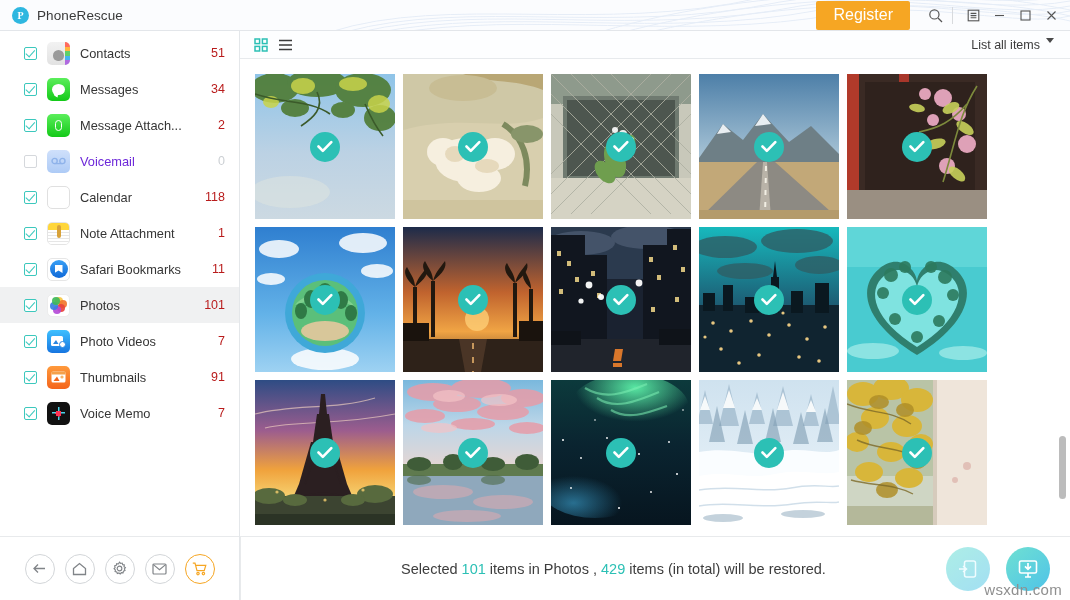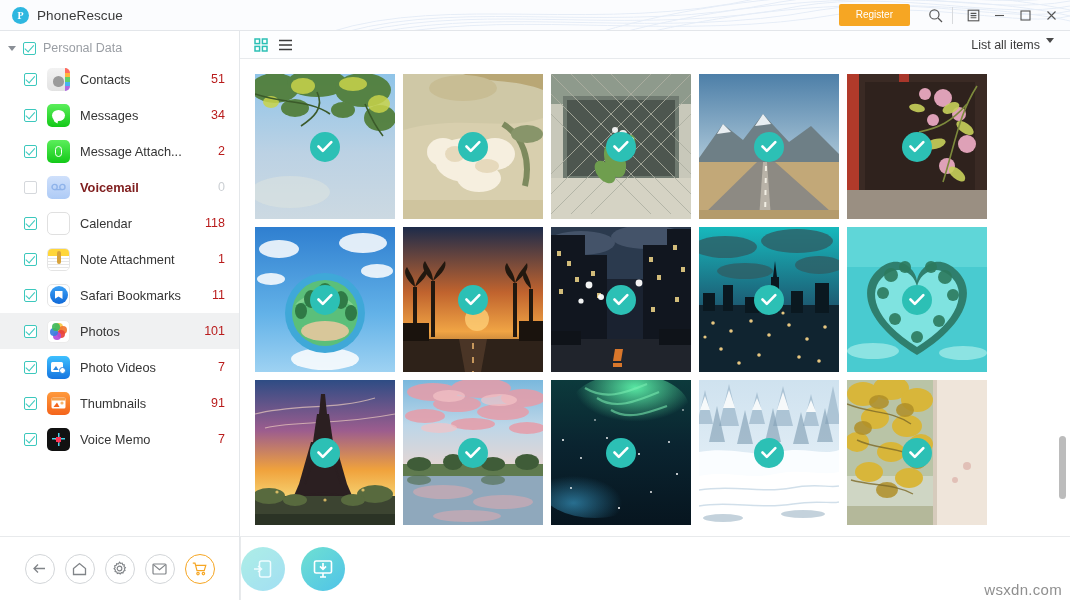--- a/index.html
+++ b/index.html
@@ -34,21 +34,21 @@
     color: #fff; font-size: 10px; font-weight: bold;
     font-family: "Liberation Serif", serif;
   }
   .brand-name { font-size: 13.5px; color: #3a3a3a; letter-spacing: .1px; }
   .titlebar-right {
     margin-left: auto; display: flex; align-items: center;
     height: 100%; position: relative; z-index: 2; padding-right: 6px;
   }
   .register-btn {
     background: #f6a623; color: #fff;
-    font-size: 10px;
+    font-size: 16px;
     padding: 5px 17px 6px; border: none; border-radius: 2px;
     cursor: pointer; margin-right: 12px;
   }
   .tb-icon {
     width: 26px; height: 26px;
     display: flex; align-items: center; justify-content: center;
     cursor: pointer; color: #555;
   }
   .tb-sep { width: 1px; height: 17px; background: #d8dadd; margin: 0 7px 0 4px; }
 
@@ -92,21 +92,21 @@
   }
   .row.active { background: #f0f1f2; }
   .row.disabled { cursor: default; }
   .app-icon {
     width: 23px; height: 23px; min-width: 23px; border-radius: 5px;
     position: relative; overflow: hidden;
     display: flex; align-items: center; justify-content: center;
     font-size: 11px; color: #fff;
   }
   .row-label { font-size: 12.8px; color: #353535; white-space: nowrap; overflow: hidden; text-overflow: ellipsis; }
-  .row.disabled .row-label { color: #7f1d1d; font-weight: bold; }
+  .row.disabled .row-label { color: #6d28d9; }
   .row-count { margin-left: auto; font-size: 12.5px; color: #b91c1c; }
   .row.disabled .row-count { color: #ccd0d4; }
 
   
   .ic-contacts { background: linear-gradient(#f2f2f2,#e2e2e2); }
   .ic-contacts .person { width: 11px; height: 11px; border-radius: 50% 50% 45% 45%; background: #9a9a9a; margin-top: 4px; }
   .ic-contacts .tabs { position: absolute; right: 0; top: 0; bottom: 0; width: 5px;
     background: linear-gradient(#ff6a5e 0 20%, #ffb63d 20% 40%, #5fd06a 40% 60%, #46b3f0 60% 80%, #b06ae0 80% 100%); }
   .ic-msg { background: linear-gradient(#5bee5b,#13c918); }
   .ic-msg .bub { width: 13px; height: 11px; border-radius: 50%; background: #fff; position: relative; }
@@ -272,25 +272,20 @@
           </svg>
       </div>
     </div>
   </div>
 
   <div class="body-row">
 
     <div class="sidebar">
       <div class="side-scroll">
 
-        <div class="group-head">
-          <div class="caret"></div>
-          <div class="cb checked"></div>
-          <div class="group-label">Personal Data</div>
-        </div>
 
         <div class="row">
           <div class="cb checked"></div>
           <div class="app-icon ic-contacts">
             <div class="person"></div>
               <div class="tabs"></div>
           </div>
           <div class="row-label">Contacts</div>
           <div class="row-count">51</div>
         </div>
@@ -1074,20 +1069,23 @@
             </div>
           </div>
 
         </div>
         <div class="vscroll" style="top:377px;height:63px;"></div>
       </div>
     </div>
   </div>
 
   <div class="statusbar" style="margin-left:240px;width:830px;position:absolute;bottom:0;left:0;border-left:1px solid #e8eaec;">
+    <div class="status-text">
+      <span>Selected </span><span class="hl">101</span><span> items in Photos , </span><span class="hl">429</span><span> items (in total) will be restored.</span>
+    </div>
 
     <div class="act-btns">
       <div class="abtn dim">
         <svg width="22" height="22" viewBox="0 0 22 22" fill="none" stroke="#eafcff" stroke-width="1.5">
           <rect x="7.5" y="3" width="11" height="16" rx="2"></rect>
           <path d="M2,11 H9 M6,8 L9.5,11 L6,14"></path>
         </svg>
       </div>
       <div class="abtn">
         <svg width="24" height="22" viewBox="0 0 24 22" fill="none" stroke="#fff" stroke-width="1.6">

